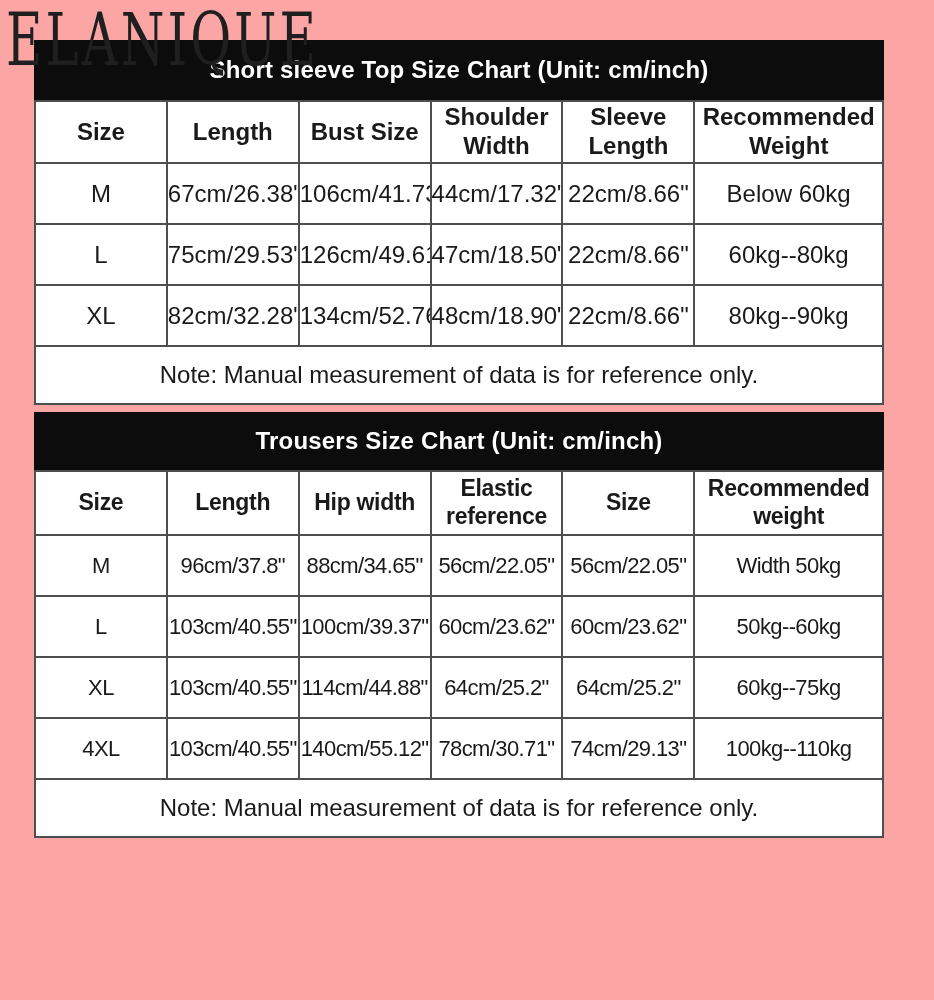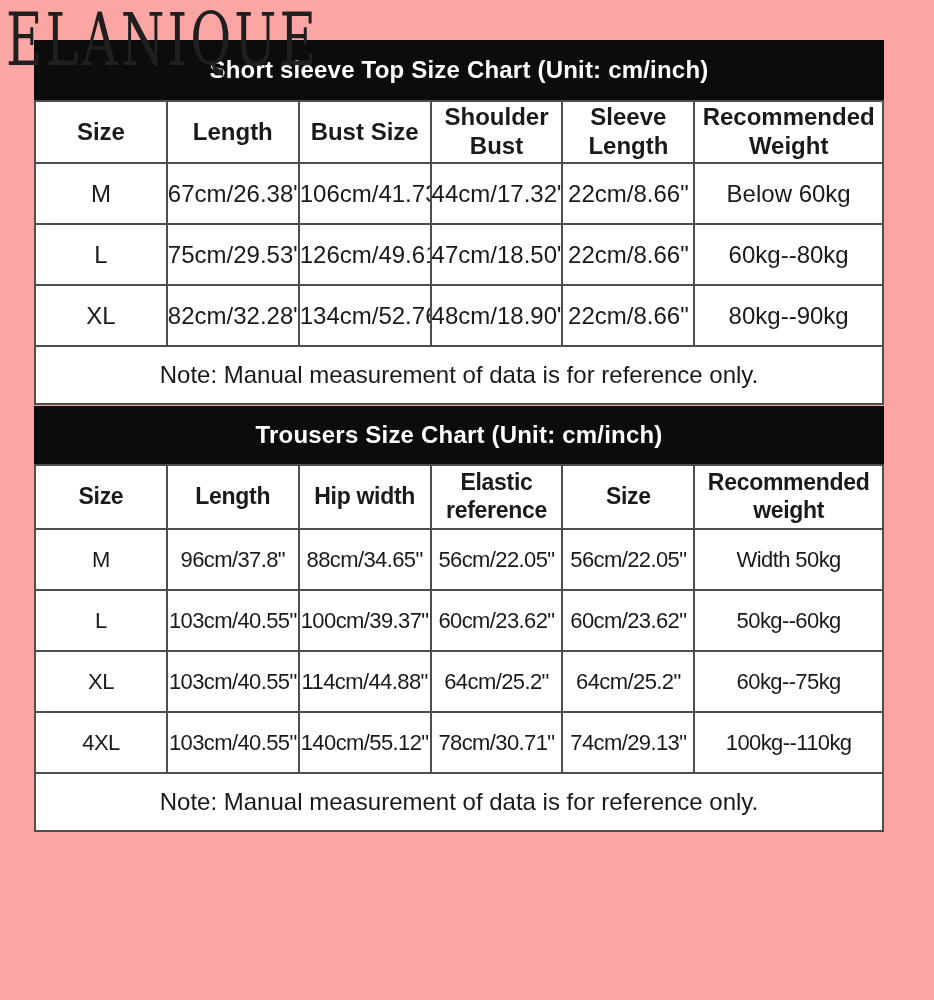--- a/index.html
+++ b/index.html
@@ -19,21 +19,21 @@
   }
 
   .content { position:absolute; left:34px; top:40px; width:850px; }
 
   .bar {
     background:#0c0c0c; color:#ffffff;
     display:flex; align-items:center; justify-content:center;
     font-weight:bold; font-size:24px; letter-spacing:0.2px;
   }
   .bar1 { height:60px; }
-  .bar2 { height:58px; margin-top:1px; }
+  .bar2 { height:58px; margin-top:7px; }
 
   table {
     width:100%; border-collapse:collapse; table-layout:fixed; background:#ffffff;
   }
   th, td {
     border:2px solid #4e4e4e; text-align:center; vertical-align:middle;
     overflow:hidden; white-space:normal;
   }
   col.c  { width:15.55%; }
   col.cl { width:22.25%; }
@@ -69,21 +69,21 @@
           <col class="c">
           <col class="c">
           <col class="c">
           <col class="cl">
         </colgroup>
       <thead>
         <tr>
           <th>Size</th>
           <th>Length</th>
           <th>Bust Size</th>
-          <th>Shoulder Bust</th>
+          <th>Shoulder Width</th>
           <th>Sleeve Length</th>
           <th>Recommended Weight</th>
         </tr>
       </thead>
       <tbody>
         <tr>
           <td>M</td>
           <td>67cm/26.38"</td>
           <td>106cm/41.73"</td>
           <td>44cm/17.32"</td>

